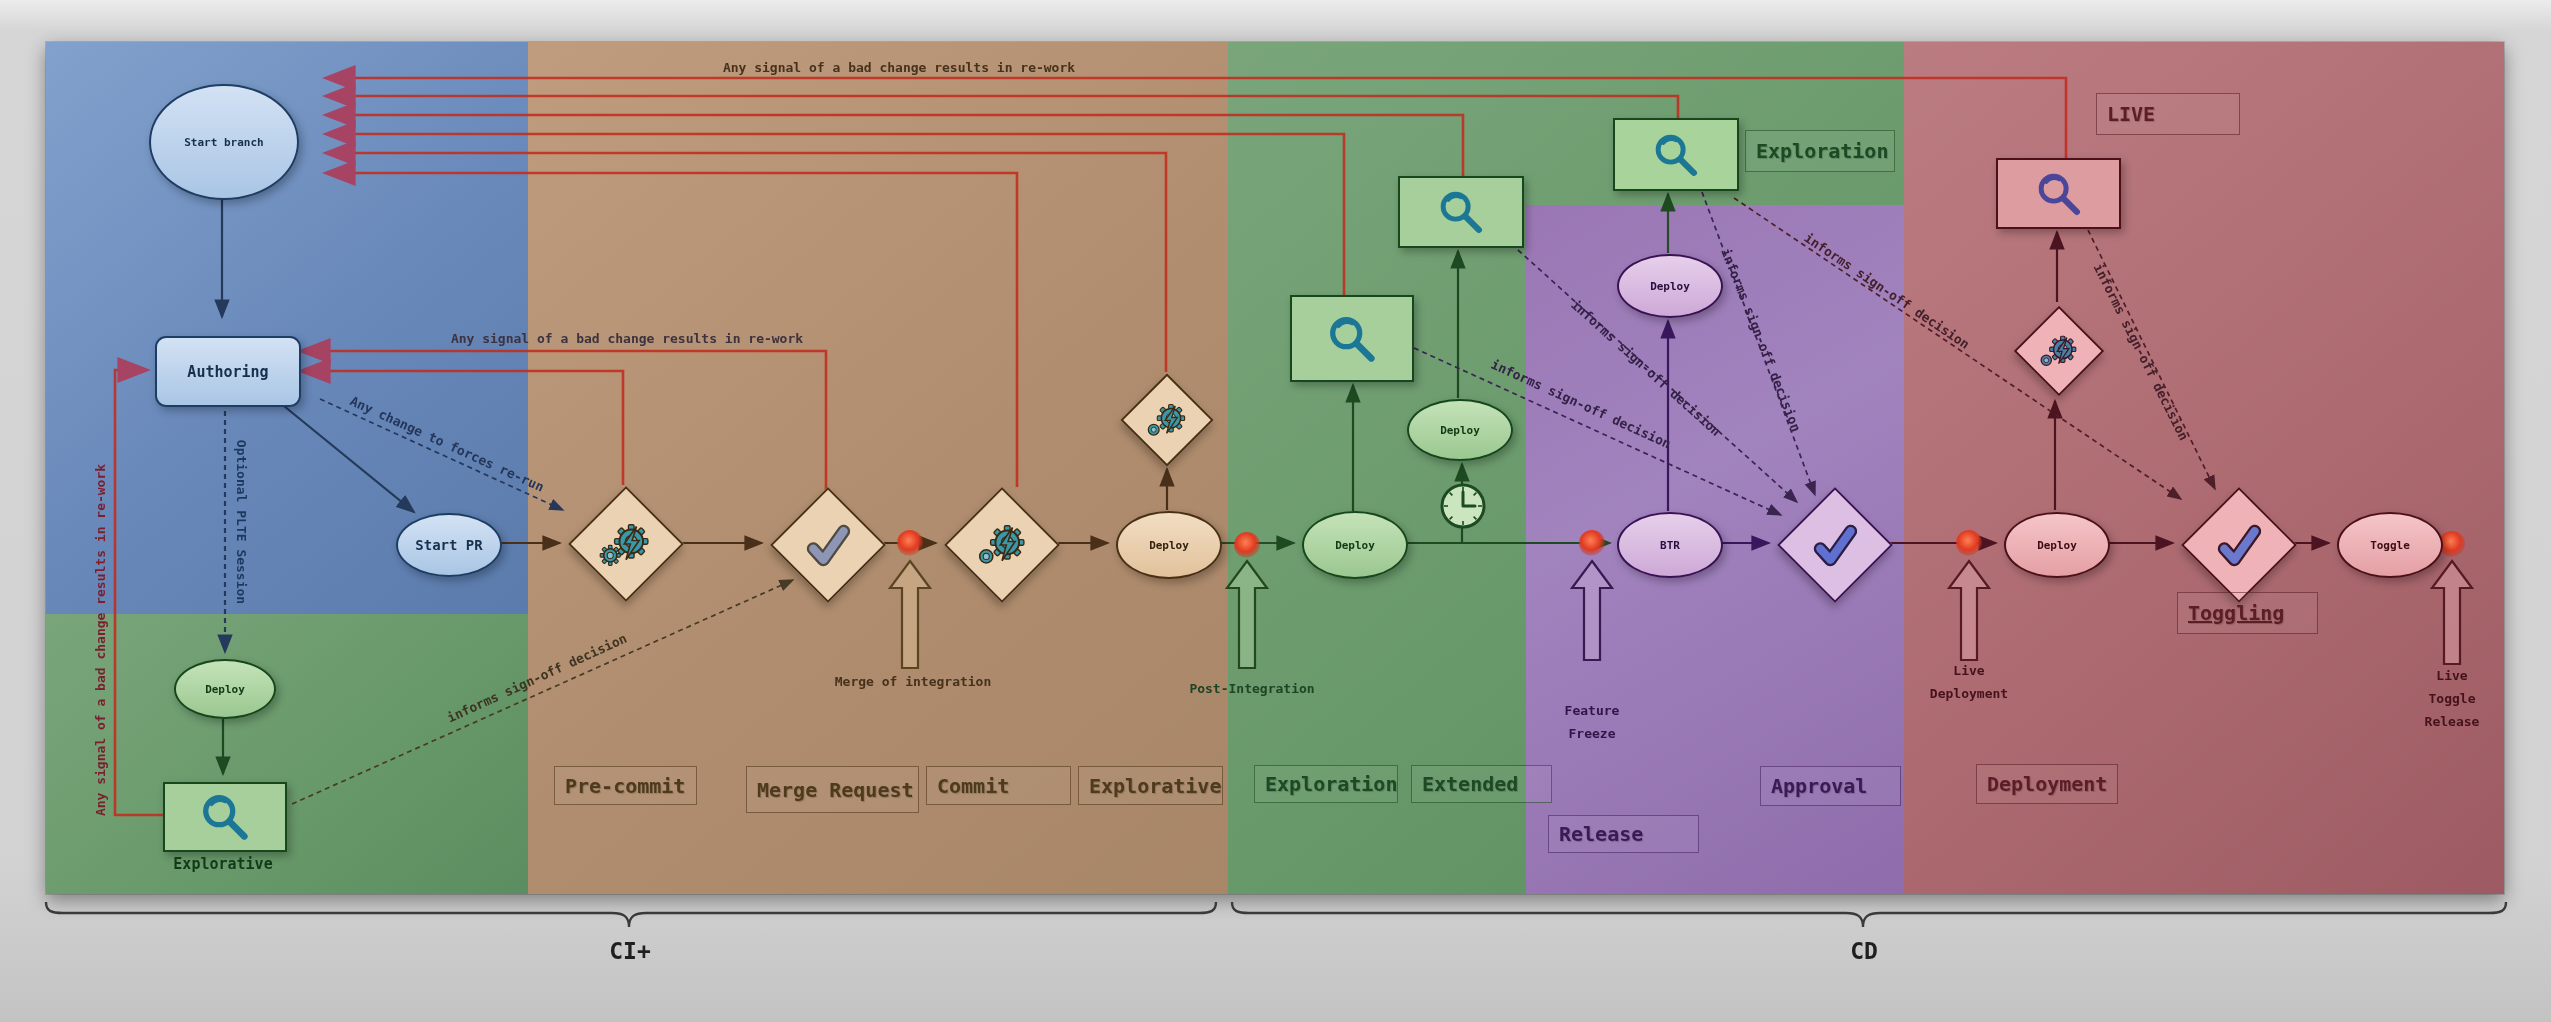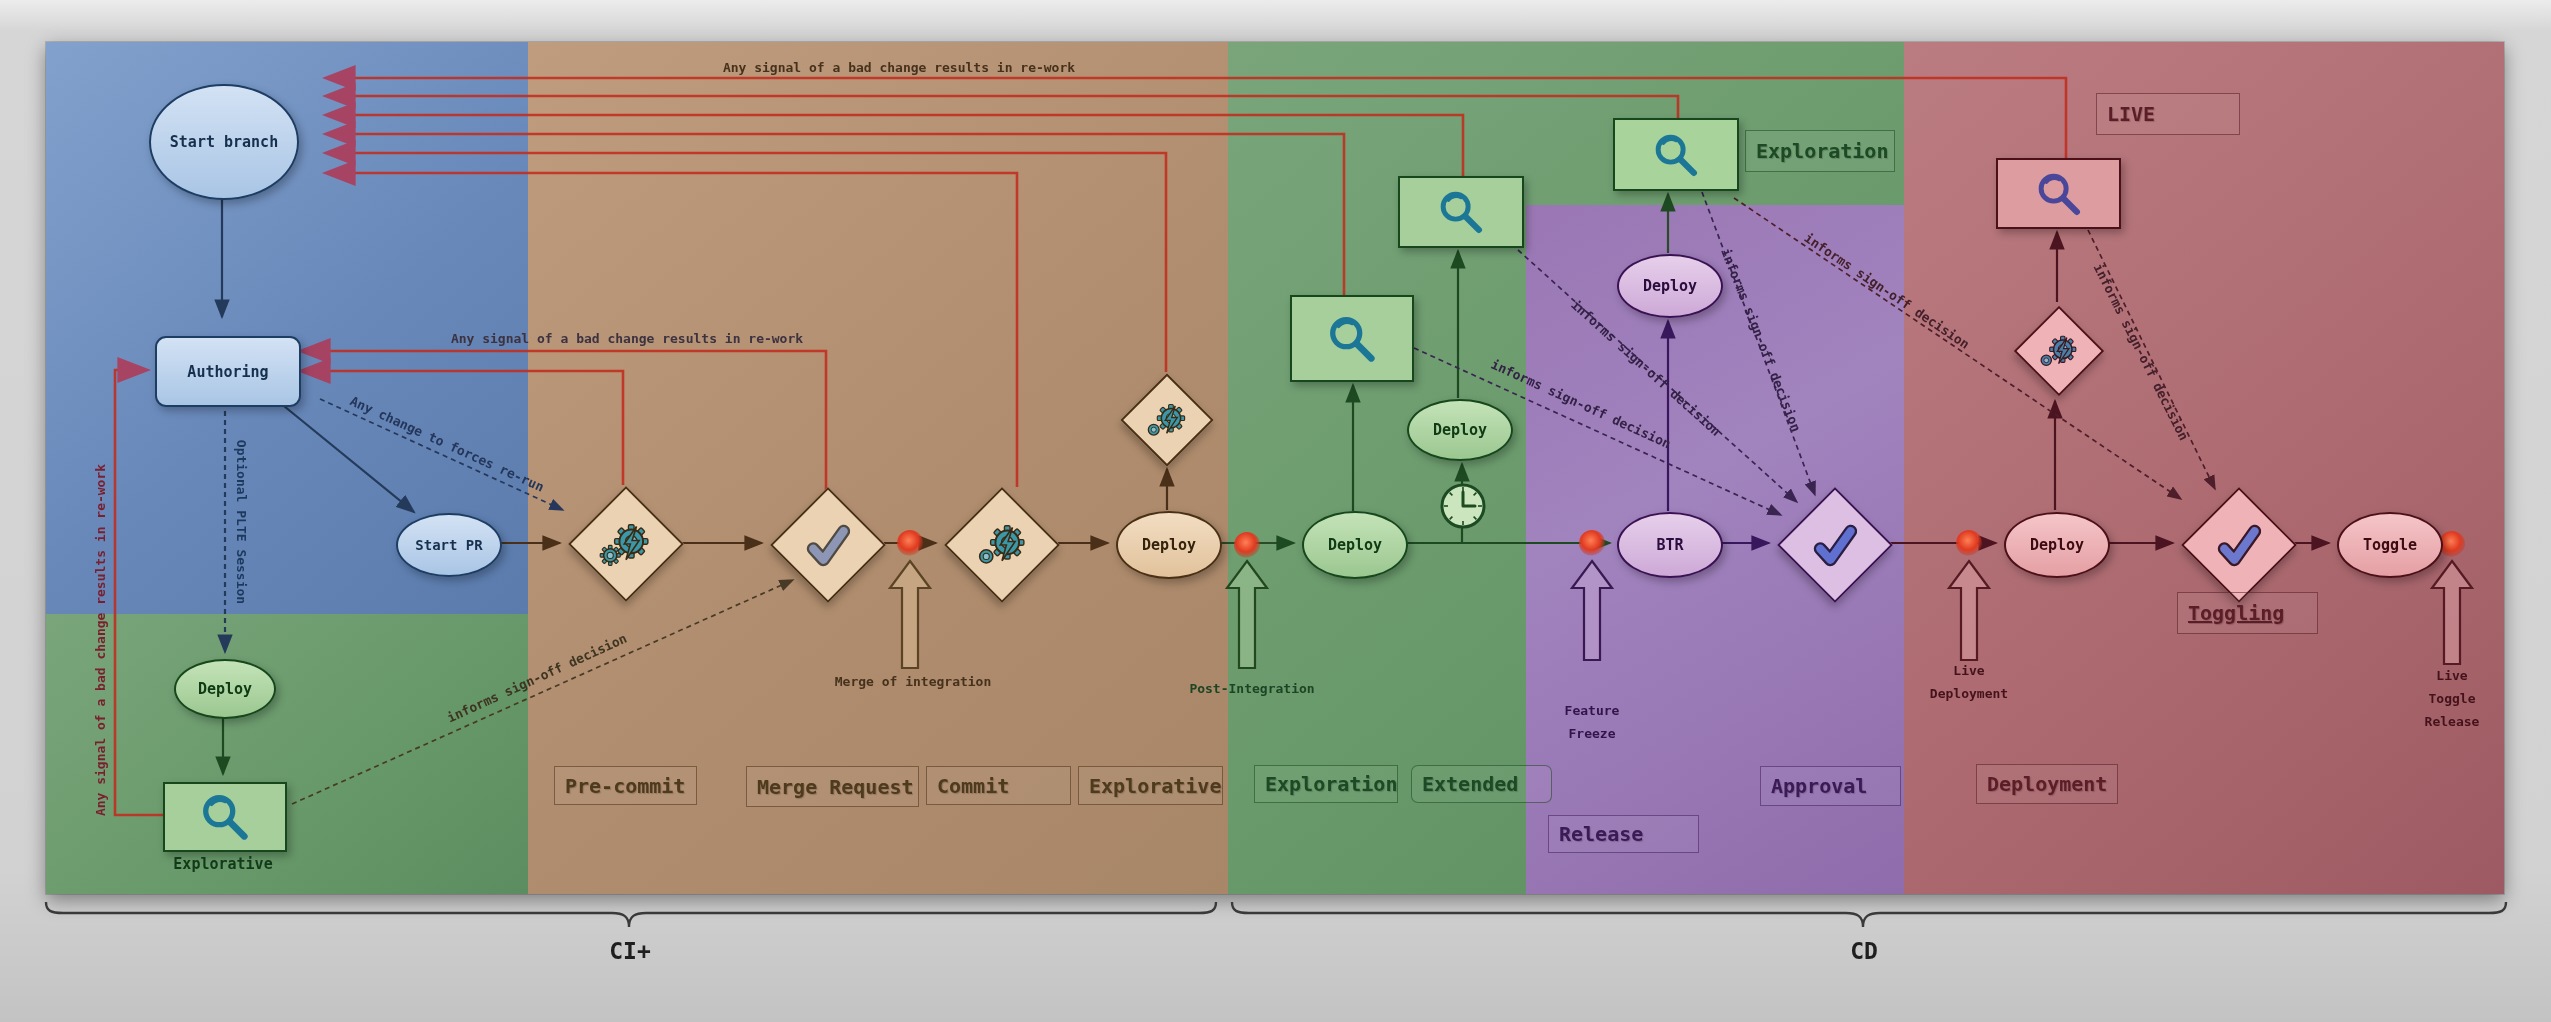--- a/index.html
+++ b/index.html
@@ -12,21 +12,21 @@
   .abs{position:absolute;}
   
   .frame{left:46px;top:42px;width:2458px;height:852px;box-shadow:0 6px 18px rgba(0,0,0,.4),0 0 0 1px rgba(0,0,0,.15);}
   .z-blue{background:linear-gradient(140deg,#82a1cc 0%,#6888ba 55%,#5a7bac 100%);}
   .z-tan{background:linear-gradient(140deg,#c09c7e 0%,#b08d6e 55%,#a5836590 100%),#ac8a6c;}
   .z-green{background:linear-gradient(140deg,#7aa57b 0%,#699a6b 55%,#5c8d60 100%);}
   .z-purple{background:linear-gradient(150deg,#9a77b4 0%,#a183be 40%,#8f6cab 100%);}
   .z-red{background:linear-gradient(140deg,#bb7c81 0%,#ad6b71 55%,#9d5a62 100%);}
   
   .ellipse{border-radius:50%;display:flex;align-items:center;justify-content:center;
-    font-weight:bold;font-size:15px;box-shadow:3px 4px 8px rgba(0,0,0,.28);}
+    font-weight:bold;font-size:11px;box-shadow:3px 4px 8px rgba(0,0,0,.28);}
   .rnd{border-radius:11px;display:flex;align-items:center;justify-content:center;
     font-weight:bold;font-size:15px;box-shadow:3px 4px 8px rgba(0,0,0,.28);margin-top:11px;}
   .e-blue{background:linear-gradient(180deg,#d3e2f4,#a9c5e5);border:2.5px solid #1e3d63;color:#16304e;}
   .e-tan{background:linear-gradient(180deg,#f2ddc2,#e2c29c);border:2.5px solid #4a3014;color:#33220c;}
   .e-green{background:linear-gradient(180deg,#c4e3b8,#9bc790);border:2.5px solid #17481d;color:#0f3a14;}
   .e-purple{background:linear-gradient(180deg,#e7cfeb,#cda9d7);border:2.5px solid #3a1253;color:#2a0c3e;}
   .e-red{background:linear-gradient(180deg,#f5c5c8,#e49fa4);border:2.5px solid #4c1018;color:#3a0c12;}
   .diamond{transform:rotate(45deg);box-shadow:3px 4px 8px rgba(0,0,0,.28);
     display:flex;align-items:center;justify-content:center;}
   .d-tan{background:#ebd2b3;border:2.5px solid #4a3014;}
@@ -413,33 +413,33 @@
     </div>
   <div class="abs zlabel l-green" style="left:1745px;top:130px;width:150px;height:42px;">
       <span>Exploration</span>
     </div>
   <div class="abs zlabel l-red" style="left:2177px;top:592px;width:141px;height:42px;text-decoration:underline;">
       <span>Toggling</span>
     </div>
   <div class="abs zlabel l-tan" style="left:554px;top:766px;width:143px;height:39px;">
       <span>Pre-commit</span>
     </div>
-  <div class="abs zlabel l-tan" style="left:746px;top:766px;width:173px;height:41px;">
+  <div class="abs zlabel l-tan" style="left:746px;top:766px;width:173px;height:47px;">
       <span>Merge Request</span>
     </div>
   <div class="abs zlabel l-tan" style="left:926px;top:766px;width:145px;height:39px;">
       <span>Commit</span>
     </div>
   <div class="abs zlabel l-tan" style="left:1078px;top:766px;width:145px;height:39px;">
       <span>Explorative</span>
     </div>
   <div class="abs zlabel l-green" style="left:1254px;top:765px;width:144px;height:38px;">
       <span>Exploration</span>
     </div>
-  <div class="abs zlabel l-green" style="left:1411px;top:765px;width:141px;height:38px;border-radius:7px;">
+  <div class="abs zlabel l-green" style="left:1411px;top:765px;width:141px;height:38px;">
       <span>Extended</span>
     </div>
   <div class="abs zlabel l-purple" style="left:1548px;top:815px;width:151px;height:38px;">
       <span>Release</span>
     </div>
   <div class="abs zlabel l-purple" style="left:1760px;top:766px;width:141px;height:40px;">
       <span>Approval</span>
     </div>
   <div class="abs zlabel l-red" style="left:1976px;top:764px;width:142px;height:40px;">
       <span>Deployment</span>

